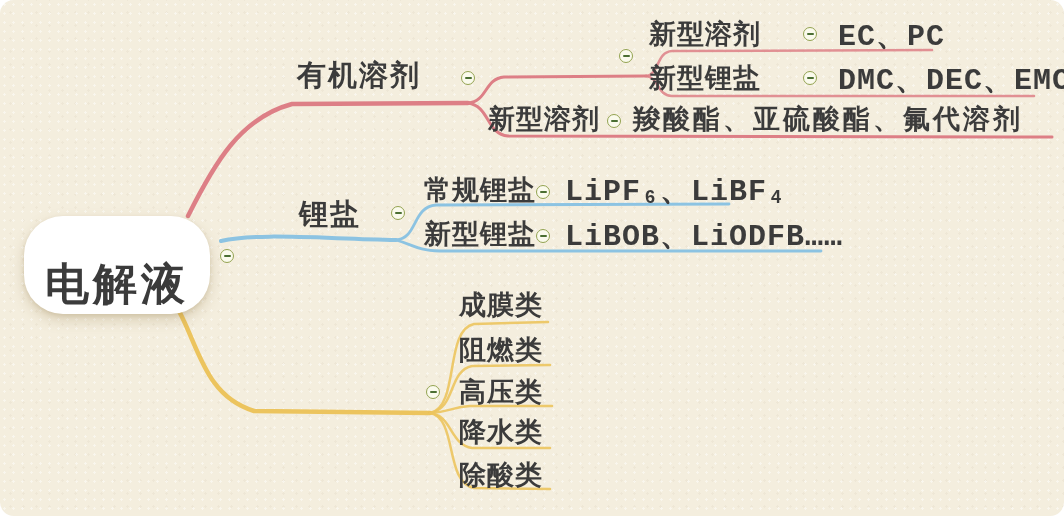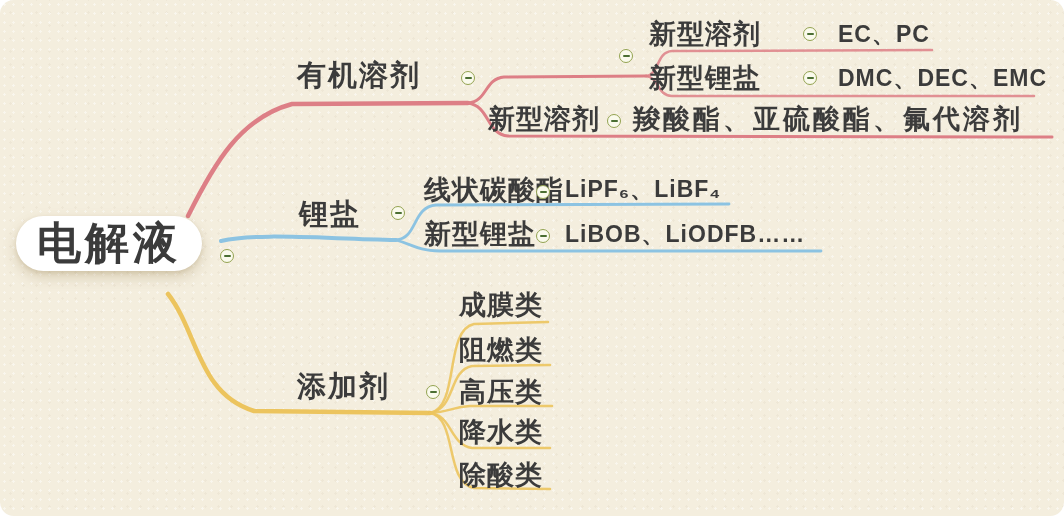--- a/index.html
+++ b/index.html
@@ -21,29 +21,29 @@
   svg.lines path{fill:none;stroke-linecap:round;stroke-linejoin:round;}
   .s-red{stroke:var(--branch_red,#dd7f86);}
   .s-blue{stroke:var(--branch_blue,#8cc3e2);}
   .s-yellow{stroke:var(--branch_yellow,#ecc45e);}
 
   .node{position:absolute;white-space:nowrap;font-weight:600;line-height:1.05;}
   .f44{font-size:44px;letter-spacing:4px;}
   .f34{font-size:29px;letter-spacing:2px;}
   .f27{font-size:27px;letter-spacing:1px;}
   .val{position:absolute;white-space:nowrap;font-weight:600;line-height:1.05;
-       font-family:Liberation Sans, sans-serif;font-size:23px;letter-spacing:1px;}
+       font-family:Liberation Mono, monospace;font-size:30px;letter-spacing:1px;}
   .val-cn{font-family:"Liberation Sans","DejaVu Sans",sans-serif;font-size:27px;letter-spacing:3px;}
 
   .root-bubble{
-    position:absolute;left:16px;top:216px;width:186px;height:55px;
+    position:absolute;left:24px;top:216px;width:186px;height:98px;
     background:var(--node_bg,#ffffff);
     border-radius:39px;
     box-shadow:0 6px 14px rgba(150,125,75,0.28), 0 2px 4px rgba(150,125,75,0.18);
-    display:flex;align-items:center;justify-content:center;
+    display:flex;align-items:flex-end;justify-content:center;
   }
   .collapse{
     position:absolute;width:14px;height:14px;box-sizing:border-box;
     border:1.5px solid var(--collapse_border,#93a351);
     background:var(--collapse_fill,#fafaec);
     border-radius:50%;
   }
   .collapse::after{
     content:"";position:absolute;left:2.5px;top:5.2px;width:7px;height:1.6px;
     background:var(--collapse_minus,#4a6e32);border-radius:1px;
@@ -98,29 +98,28 @@
   <span class="collapse" style="left:803px;top:71px"></span>
   <div class="val" style="left:838px;top:66px">DMC、DEC、EMC</div>
 
   <div class="node f27" style="left:488px;top:105px">新型溶剂</div>
   <span class="collapse" style="left:607px;top:114px"></span>
   <div class="val val-cn" style="left:633px;top:105px">羧酸酯、亚硫酸酯、氟代溶剂</div>
 
   <div class="node f34" style="left:299px;top:199px">锂盐</div>
   <span class="collapse" style="left:391px;top:206px"></span>
 
-  <div class="node f27" style="left:424px;top:176px">线状碳酸酯</div>
+  <div class="node f27" style="left:424px;top:176px">常规锂盐</div>
   <span class="collapse" style="left:536px;top:185px"></span>
   <div class="val" style="left:565px;top:177px">LiPF₆、LiBF₄</div>
 
   <div class="node f27" style="left:424px;top:220px">新型锂盐</div>
   <span class="collapse" style="left:536px;top:229px"></span>
   <div class="val" style="left:565px;top:222px">LiBOB、LiODFB……</div>
 
-  <div class="node f34" style="left:297px;top:371px">添加剂</div>
   <span class="collapse" style="left:426px;top:385px"></span>
 
   <div class="node f27" style="left:459px;top:291px">成膜类</div>
   <div class="node f27" style="left:459px;top:336px">阻燃类</div>
   <div class="node f27" style="left:459px;top:378px">高压类</div>
   <div class="node f27" style="left:459px;top:418px">降水类</div>
   <div class="node f27" style="left:459px;top:461px">除酸类</div>
 
 </div>
 

